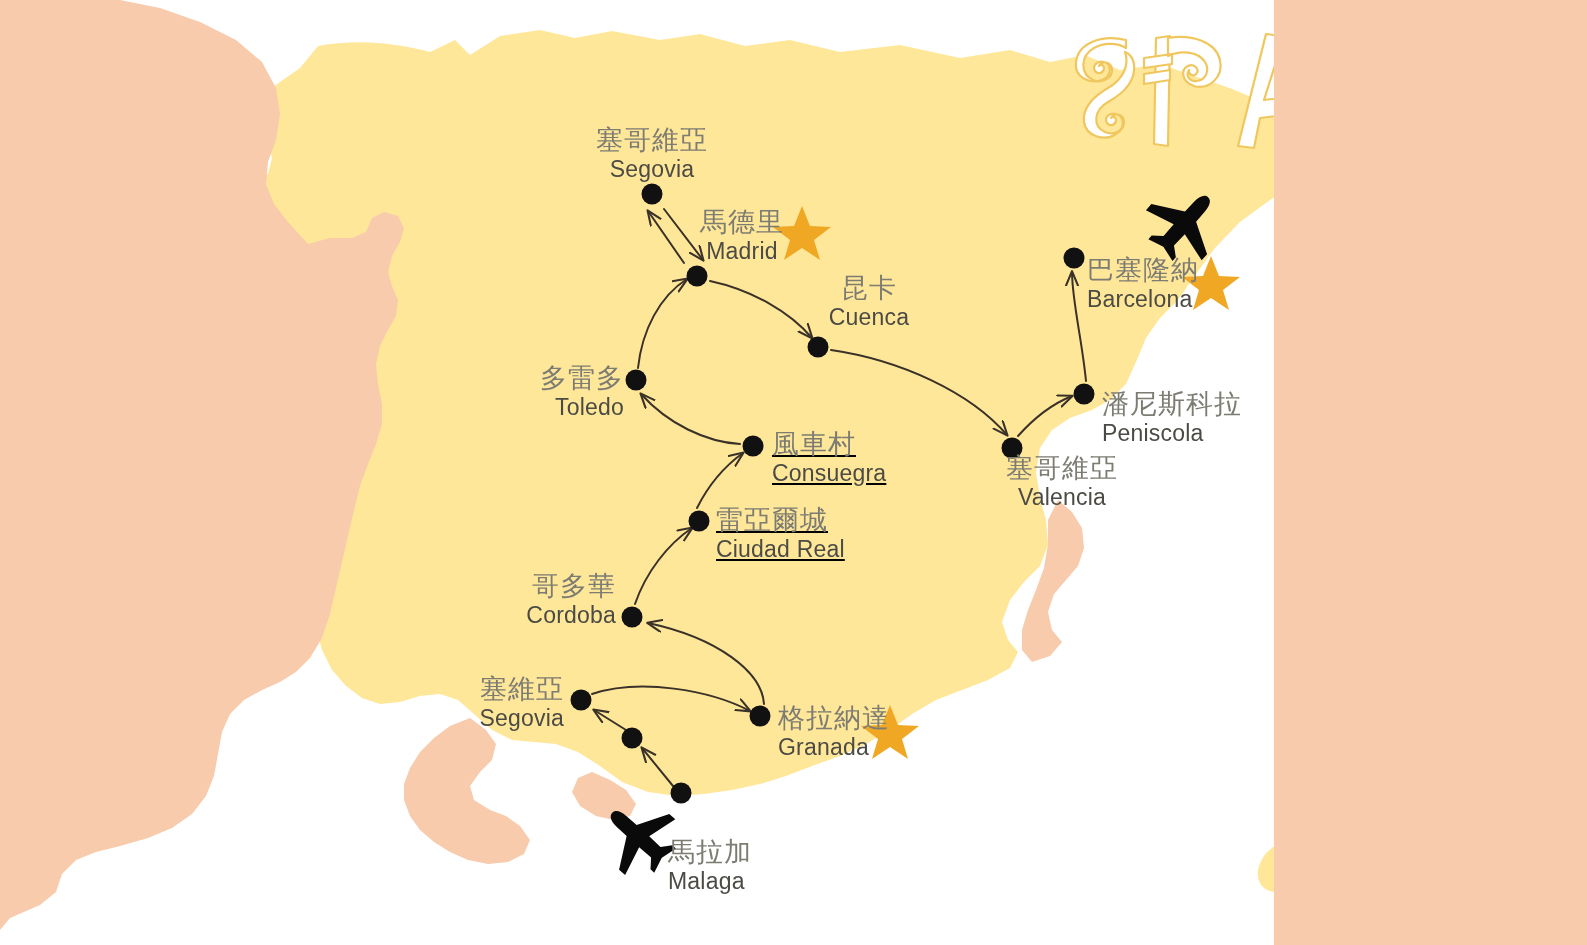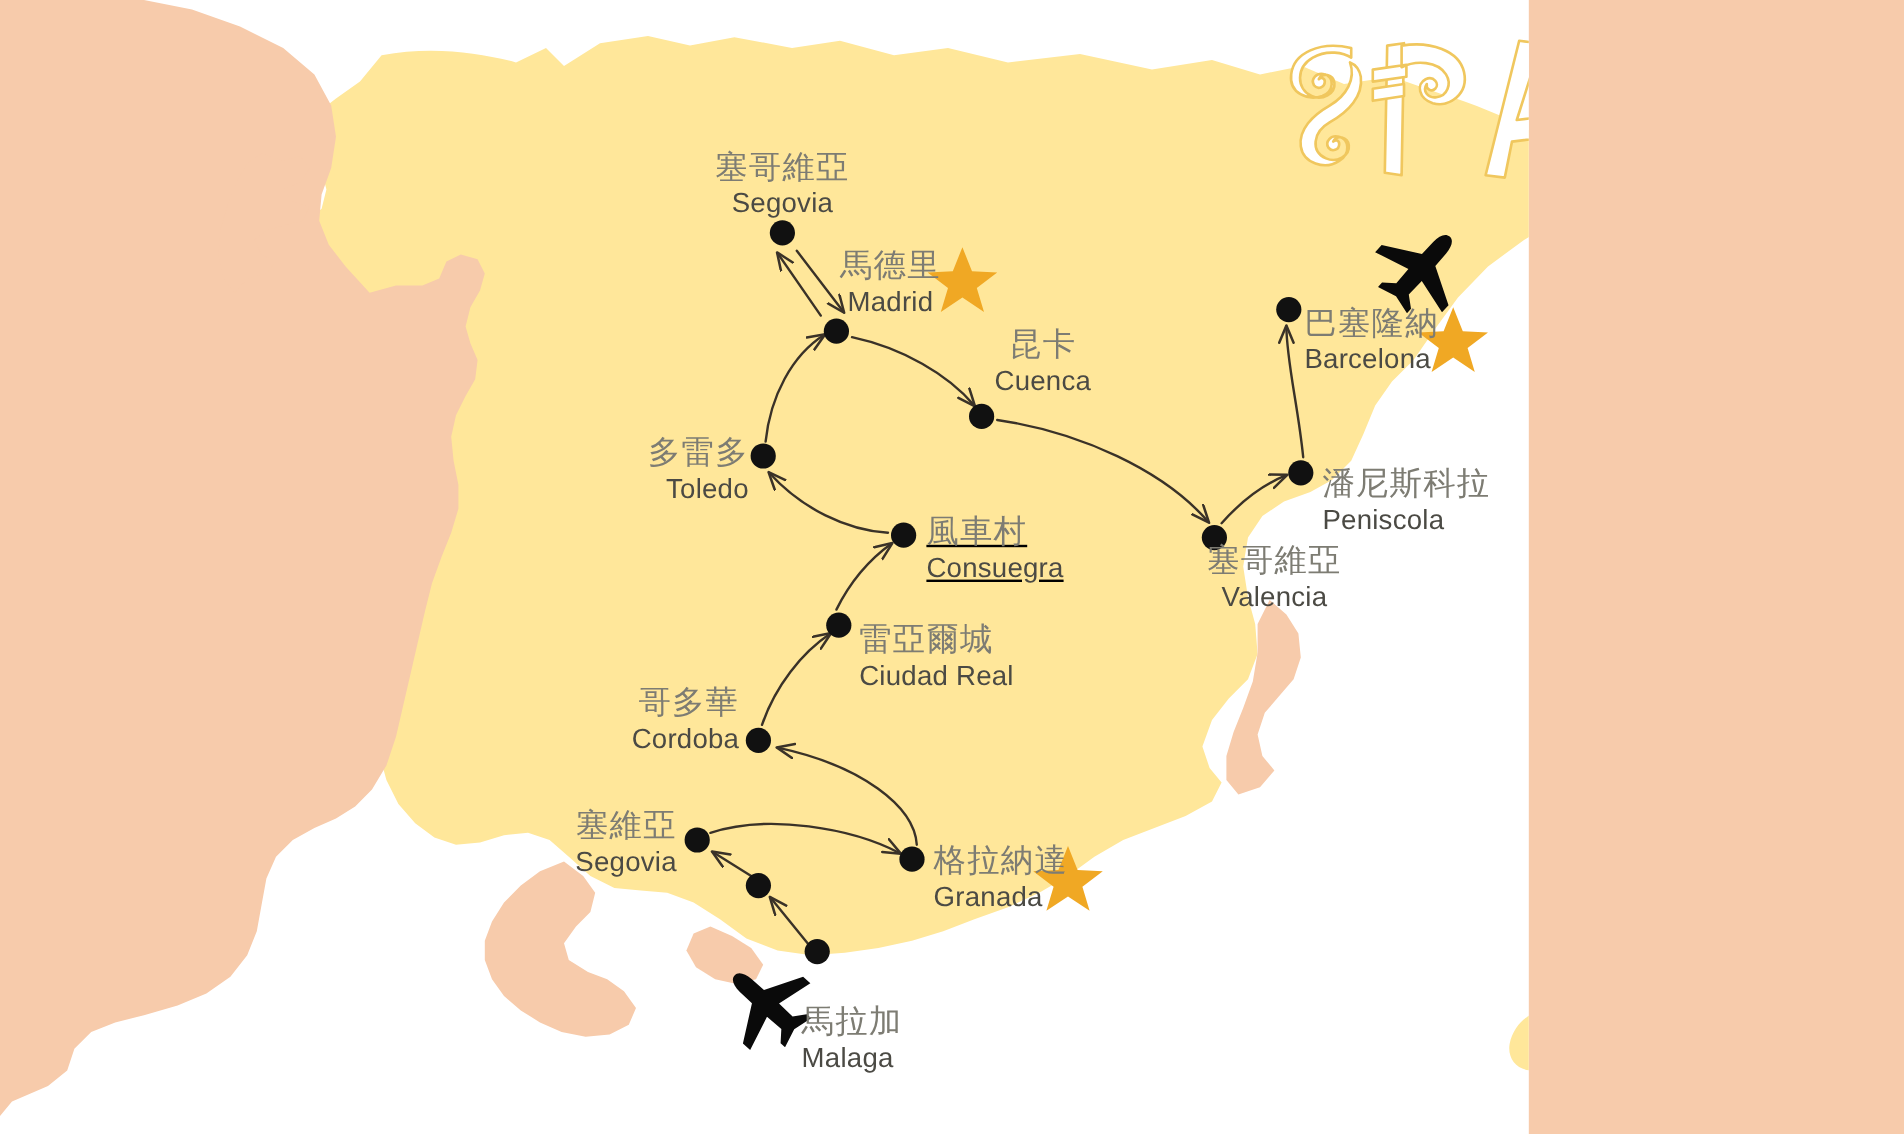--- a/index.html
+++ b/index.html
@@ -344,21 +344,21 @@
   <div class="label" style="left:769px; top:272px; width:200px;">
     <span class="zh">昆卡</span>
     <span class="en">Cuenca</span>
   </div>
 
   <div class="label align-left" style="left:772px; top:428px; width:220px;text-decoration:underline;">
     <span class="zh">風車村</span>
     <span class="en">Consuegra</span>
   </div>
 
-  <div class="label align-left" style="left:716px; top:518px; width:220px;">
+  <div class="label align-left" style="left:716px; top:504px; width:220px;text-decoration:underline;">
     <span class="zh">雷亞爾城</span>
     <span class="en">Ciudad Real</span>
   </div>
 
   <div class="label align-right" style="left:406px; top:570px; width:210px;text-align:right;">
     <span class="zh">哥多華</span>
     <span class="en">Cordoba</span>
   </div>
 
   <div class="label align-right" style="left:364px; top:673px; width:200px;">

